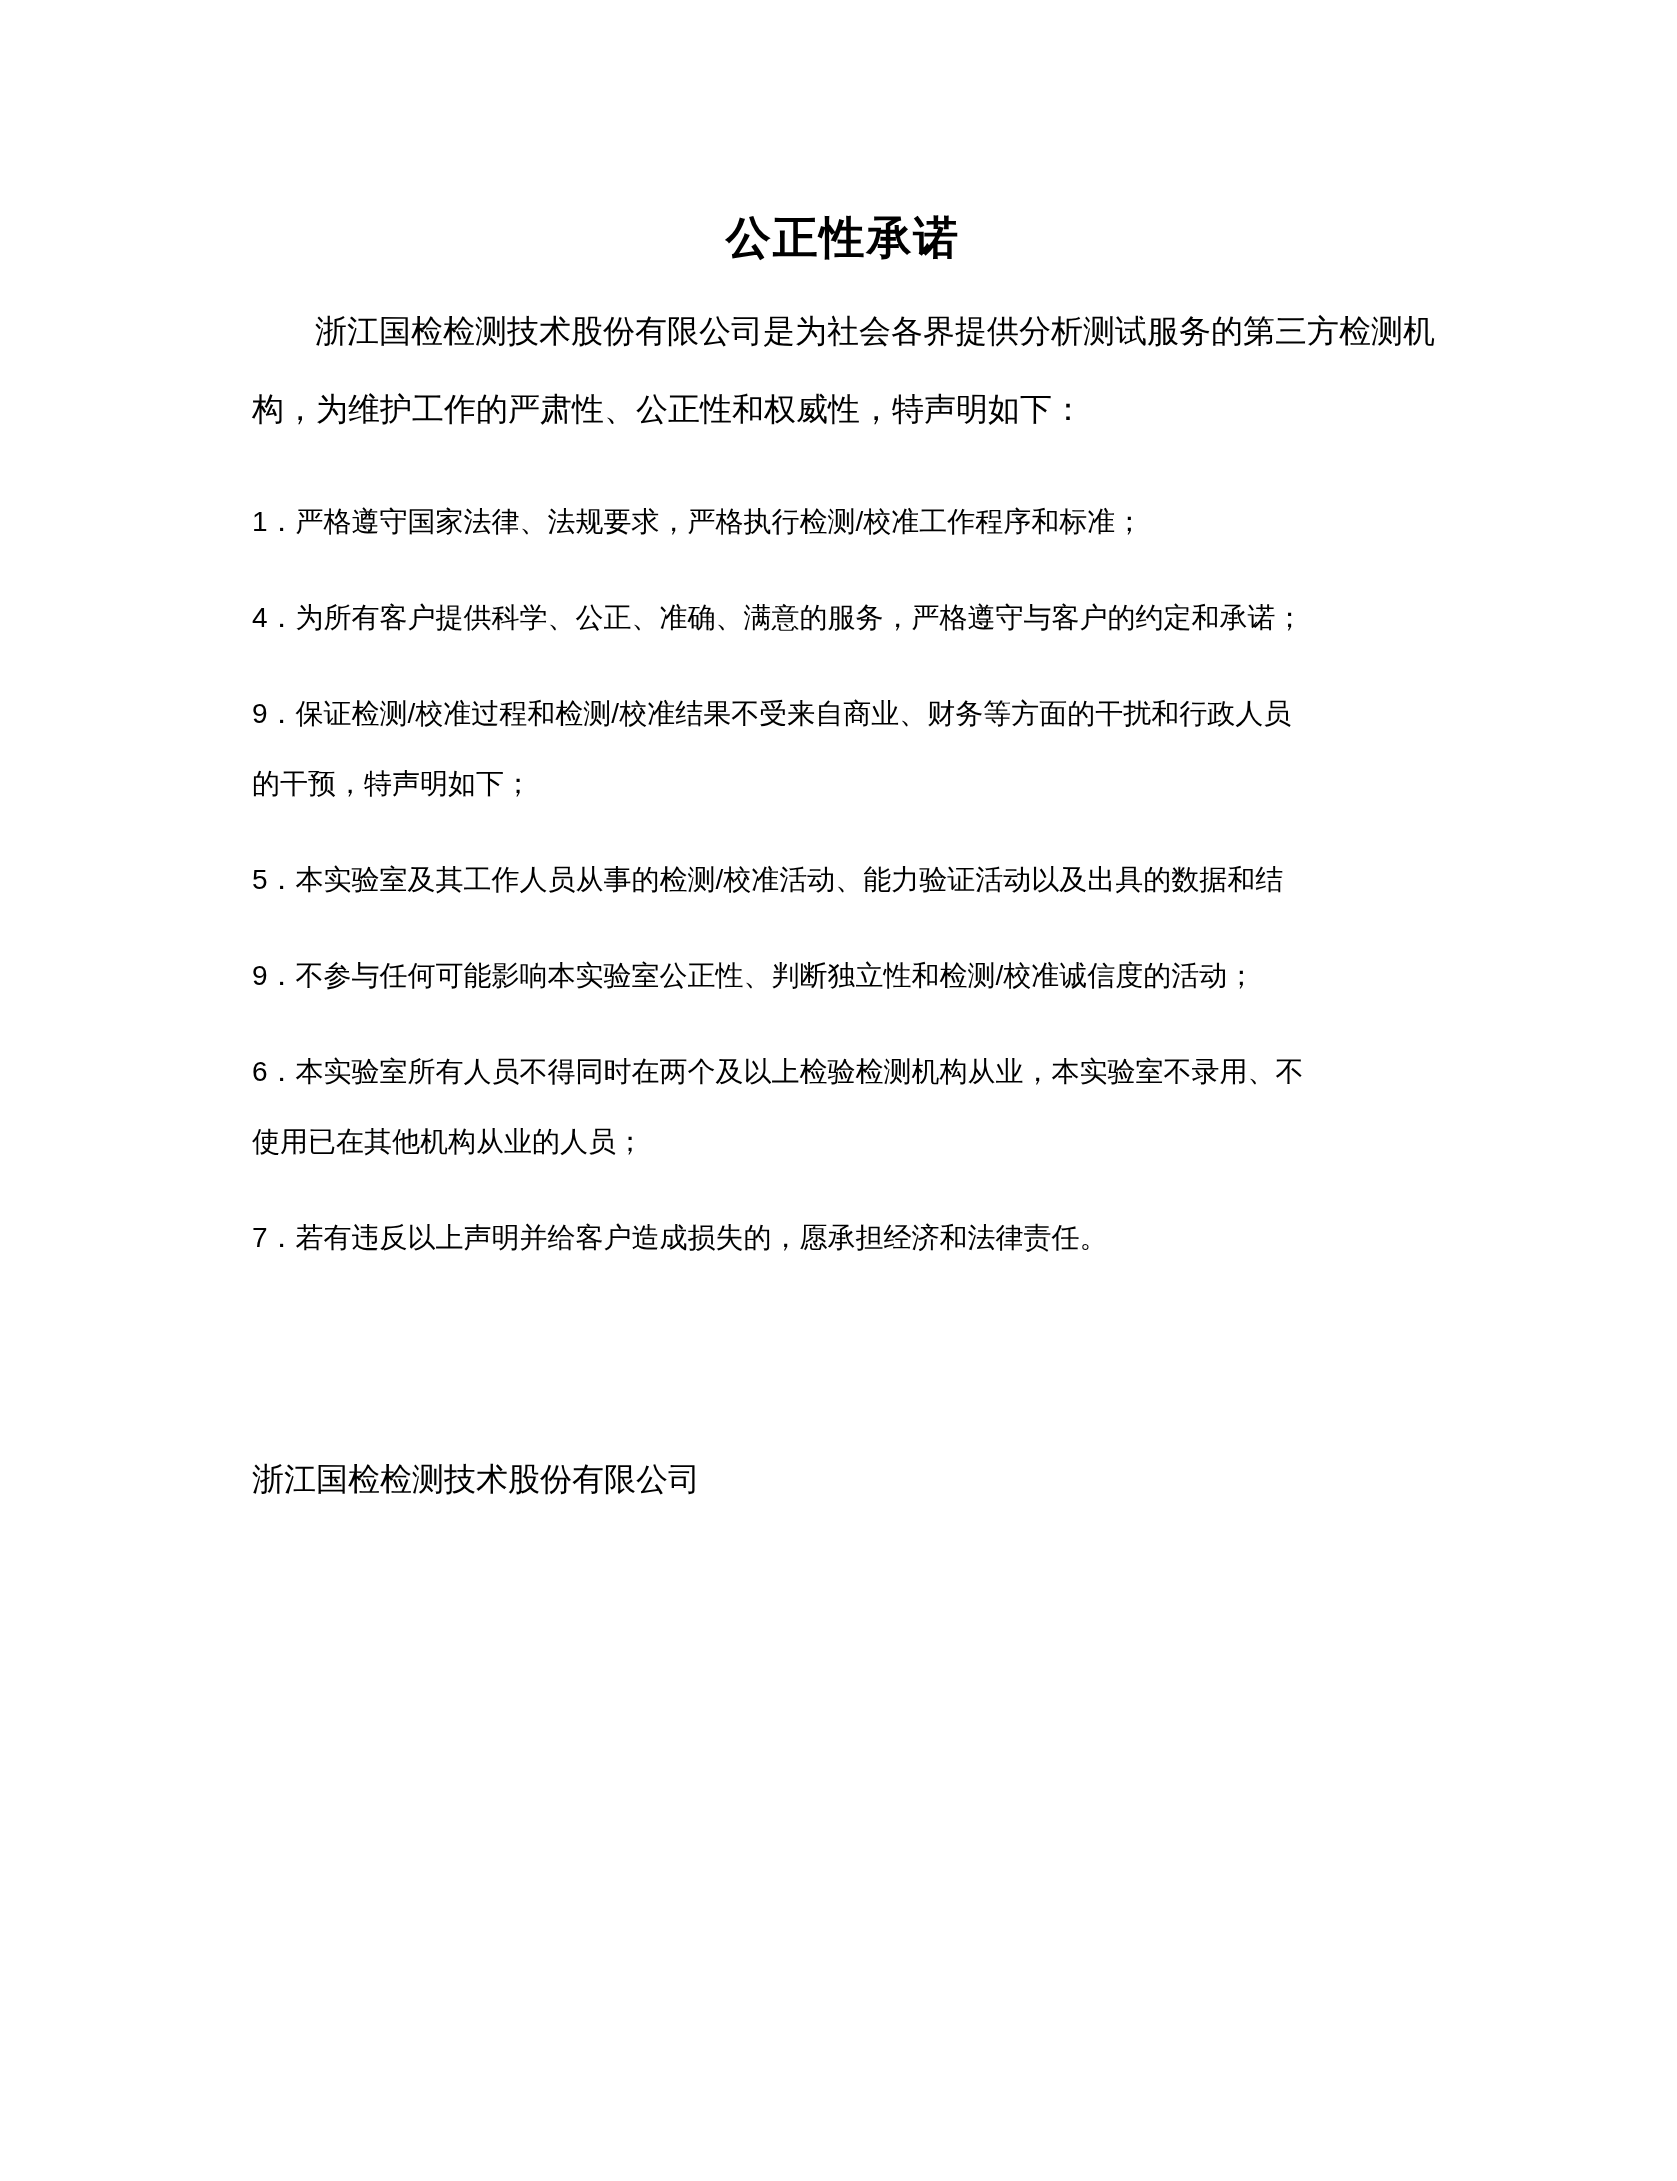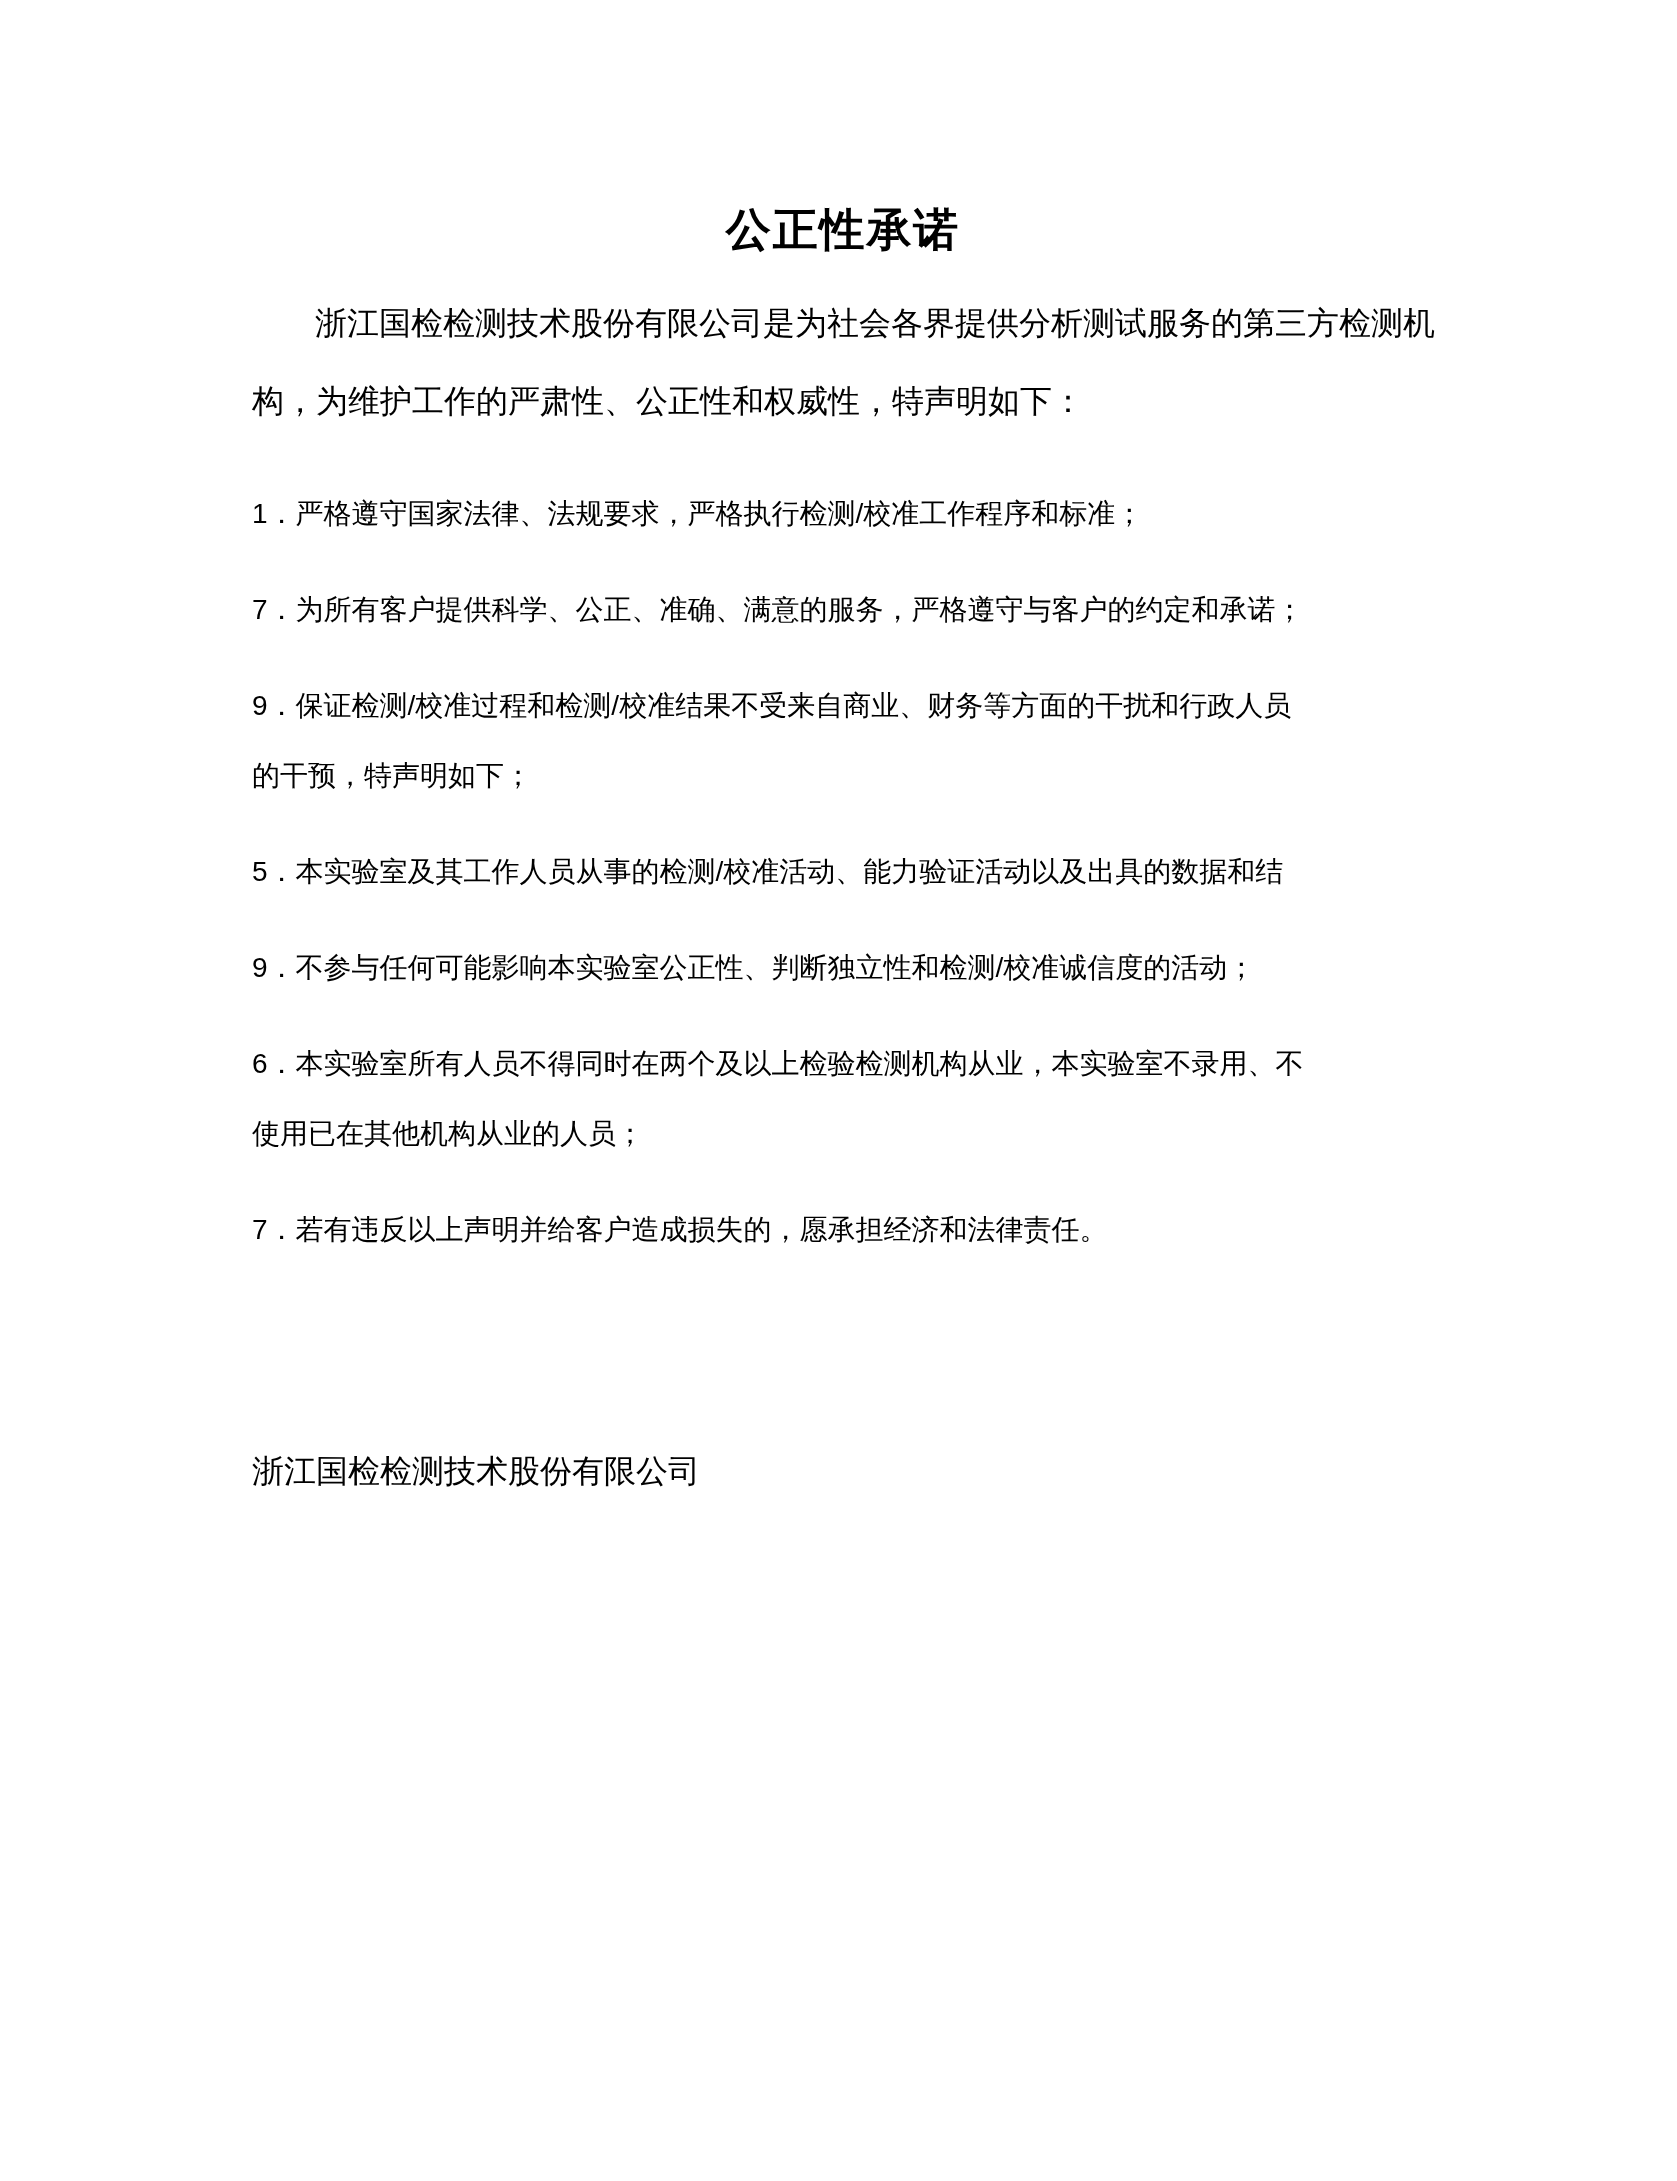--- a/index.html
+++ b/index.html
@@ -12,21 +12,21 @@
     width: 1677px;
     height: 2182px;
     background: #ffffff;
     color: #000000;
     font-family: "Liberation Sans", "DejaVu Sans", sans-serif;
     overflow: hidden;
   }
   .content {
     position: absolute;
     left: 252px;
-    top: 203px;
+    top: 211px;
     width: 1182px;
   }
   .doc-title {
     margin: 0;
     font-size: 45px;
     font-weight: bold;
     line-height: 54px;
     text-align: center;
     letter-spacing: 1.9px;
   }
@@ -65,21 +65,21 @@
     <p class="intro">
       <span class="line indent">浙江国检检测技术股份有限公司是为社会各界提供分析测试服务的第三方检测机</span>
       <span class="line">构，为维护工作的严肃性、公正性和权威性，特声明如下：</span>
     </p>
 
     <p class="clause">
       <span class="line">1．严格遵守国家法律、法规要求，严格执行检测/校准工作程序和标准；</span>
     </p>
 
     <p class="clause">
-      <span class="line">7．为所有客户提供科学、公正、准确、满意的服务，严格遵守与客户的约定和承诺；</span>
+      <span class="line">4．为所有客户提供科学、公正、准确、满意的服务，严格遵守与客户的约定和承诺；</span>
     </p>
 
     <p class="clause">
       <span class="line">9．保证检测/校准过程和检测/校准结果不受来自商业、财务等方面的干扰和行政人员</span>
       <span class="line">的干预，特声明如下；</span>
     </p>
 
     <p class="clause">
       <span class="line">5．本实验室及其工作人员从事的检测/校准活动、能力验证活动以及出具的数据和结</span>
     </p>

